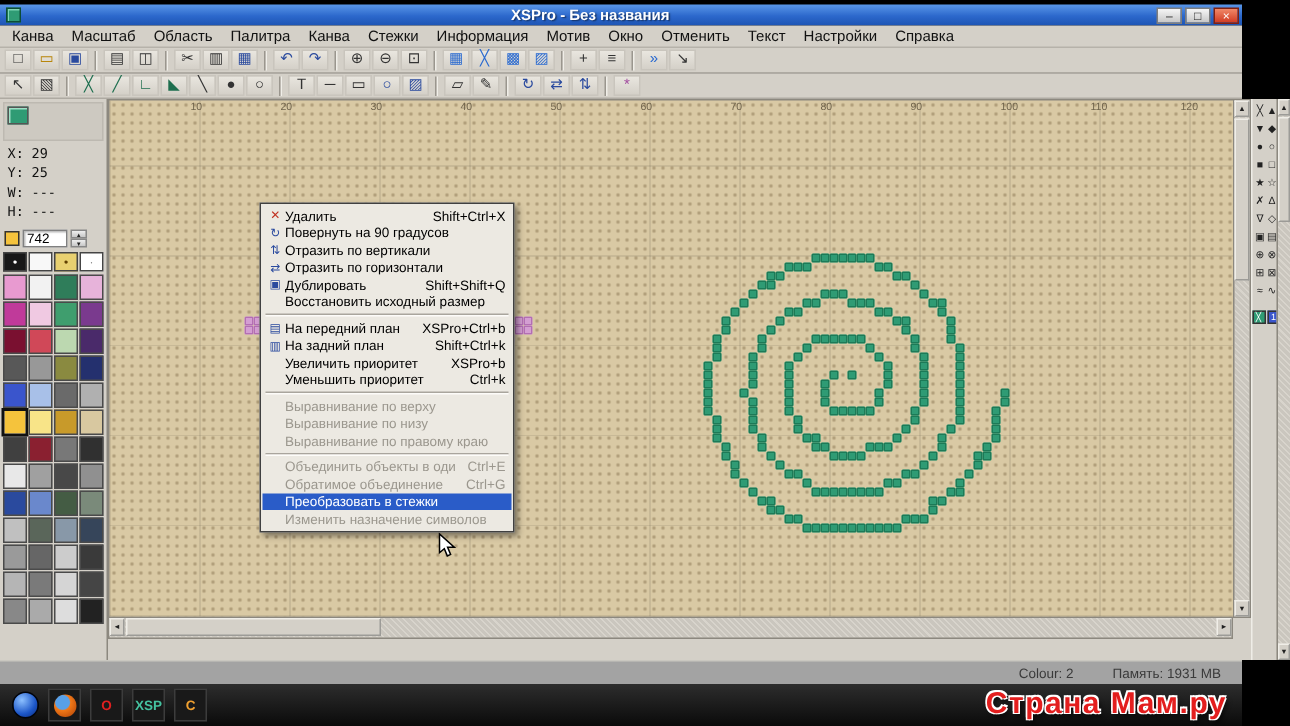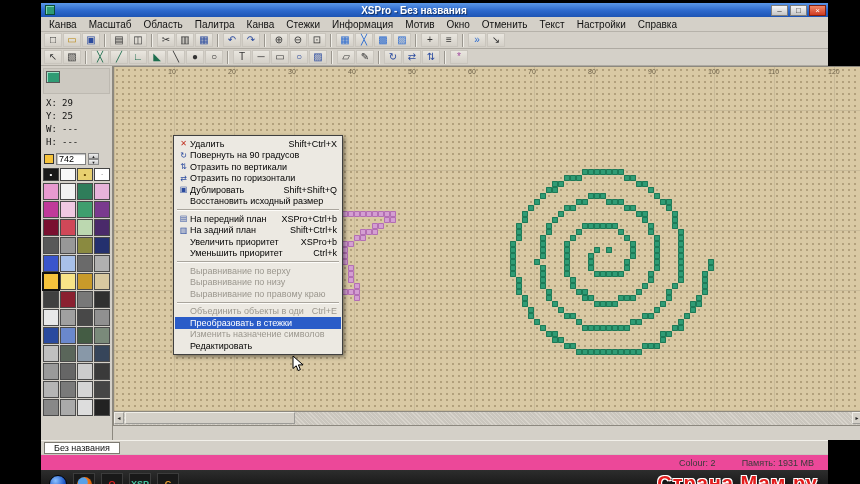--- a/index.html
+++ b/index.html
@@ -1,18 +1,18 @@
 <!DOCTYPE html>
 <html><head>
 <meta charset="utf-8">
 <style>
   * { box-sizing: border-box; margin: 0; padding: 0; }
   html,body { width:860px; height:484px; overflow:hidden; background:#000;
               font-family:"Liberation Sans", sans-serif; }
-  .screen { position:relative; width:828px; height:484px; background:#000;padding-left:41px; }
+  .screen { position:relative; width:828px; height:484px; background:#000; }
 
   .top-black { height:3px; background:#000; }
 
   
   .titlebar { height:14px; display:flex; align-items:center; padding:0 2px;
     background:linear-gradient(180deg,#5a97e8 0%,#2c68cc 55%,#1d54b4 100%); }
   .app-icon { width:10px; height:10px; margin:0 4px 0 2px; background:#2f9b74;
     border:1px solid #0c4c36; box-shadow:inset 1px 1px 0 #7fd6b4; }
   .title-text { flex:1; text-align:center; color:#fff; font-size:10px; font-weight:bold;
     text-shadow:1px 1px 1px rgba(0,0,0,.5); }
@@ -106,21 +106,21 @@
   .rp-scroll .arr.up { top:0; }
   .rp-scroll .arr.down { bottom:0; }
   .rp-scroll .thumb { position:absolute; left:0; top:12px; width:8px; height:70px;
     background:#d4d0c8; border:1px outset #f0eee8; }
 
   
   .tab-bar { height:14px; background:#d4d0c8; border-top:1px solid #f2f0ea;
     display:flex; align-items:center; padding-left:3px; }
   .tab { background:#fff; border:1px solid #7d7a72; padding:0 9px; height:12px;
     line-height:11px; font-size:9px; color:#111; }
-  .status-strip { height:16px; background:#ec4899; border-top:1px solid #c9c7c0;
+  .status-strip { height:16px; background:#a3a3a3; border-top:1px solid #c9c7c0;
     display:flex; justify-content:flex-end; align-items:center; gap:26px;
     padding-right:14px; font-size:9px; color:#3a3a3a; }
   .taskbar { position:relative; height:28px; background:linear-gradient(#2d2d2d,#0a0a0a);
     display:flex; align-items:center; gap:6px; padding-left:8px; }
   .start-orb { width:18px; height:18px; border-radius:50%;
     background:radial-gradient(circle at 35% 30%, #8cc0ff, #1c56c8 60%, #0a2a78);
     border:1px solid #02040a; }
   .task-icon { width:22px; height:22px; background:#191919; border:1px solid #3c3c3c;
     display:flex; align-items:center; justify-content:center; }
   .ff-ball { width:15px; height:15px; border-radius:50%;
@@ -681,23 +681,20 @@
           </div>
         </div>
       <div class="rp-scroll">
         <div class="arr up">▲</div>
         <div class="thumb"></div>
         <div class="arr down">▼</div>
       </div>
     </div>
   </div>
 
-  <div class="tab-bar">
-      <div class="tab">Без названия</div>
-    </div>
 
   <div class="status-strip">
     <span>Colour: 2</span>
     <span>Память: 1931 MB</span>
   </div>
 
   <div class="taskbar">
     <div style="display:flex; align-items:center; gap:6px;">
         <div class="start-orb"></div>
         <div class="task-icon">
@@ -783,33 +780,33 @@
         <span class="ctx-icon"></span>
         <span class="ctx-label">Выравнивание по правому краю</span>
         <span class="ctx-short"></span>
       </div>
       <div class="ctx-sep"></div>
       <div class="ctx-row disabled">
         <span class="ctx-icon"></span>
         <span class="ctx-label">Объединить объекты в один</span>
         <span class="ctx-short">Ctrl+E</span>
       </div>
+      <div class="ctx-row disabled">
+        <span class="ctx-icon"></span>
+        <span class="ctx-label">Обратимое объединение</span>
+        <span class="ctx-short">Ctrl+G</span>
+      </div>
       <div class="ctx-row highlighted">
         <span class="ctx-icon"></span>
         <span class="ctx-label">Преобразовать в стежки</span>
         <span class="ctx-short"></span>
       </div>
       <div class="ctx-row disabled">
         <span class="ctx-icon"></span>
         <span class="ctx-label">Изменить назначение символов</span>
-        <span class="ctx-short"></span>
-      </div>
-      <div class="ctx-row normal">
-        <span class="ctx-icon"></span>
-        <span class="ctx-label">Редактировать</span>
         <span class="ctx-short"></span>
       </div>
     </div>
 
   <div class="mouse-cursor">
     <svg width="12" height="18" viewBox="0 0 12 18">
       <path d="M1,1 L1,13.5 L4.2,10.8 L6.2,15.6 L8.4,14.6 L6.4,9.9 L11,9.9 Z" fill="#ffffff" stroke="#000000" stroke-width="1"></path>
     </svg>
   </div>
 </div>

